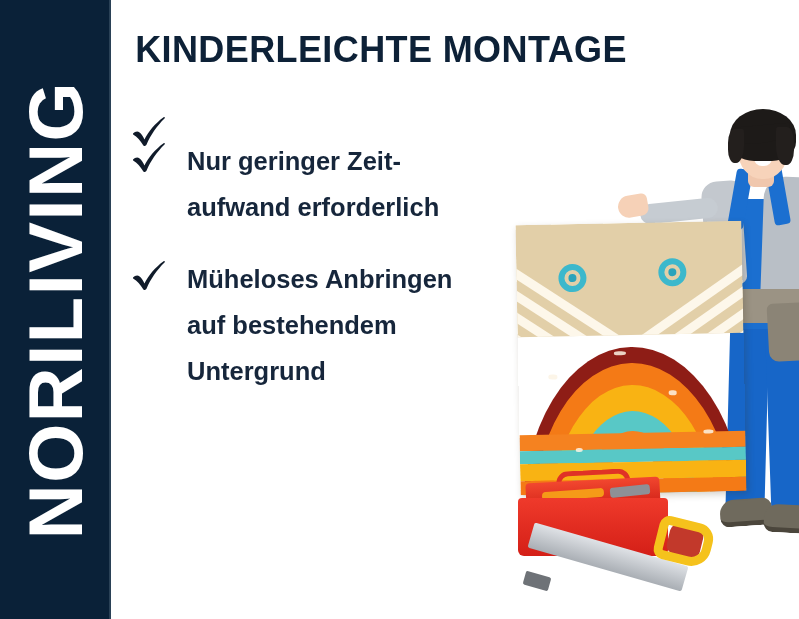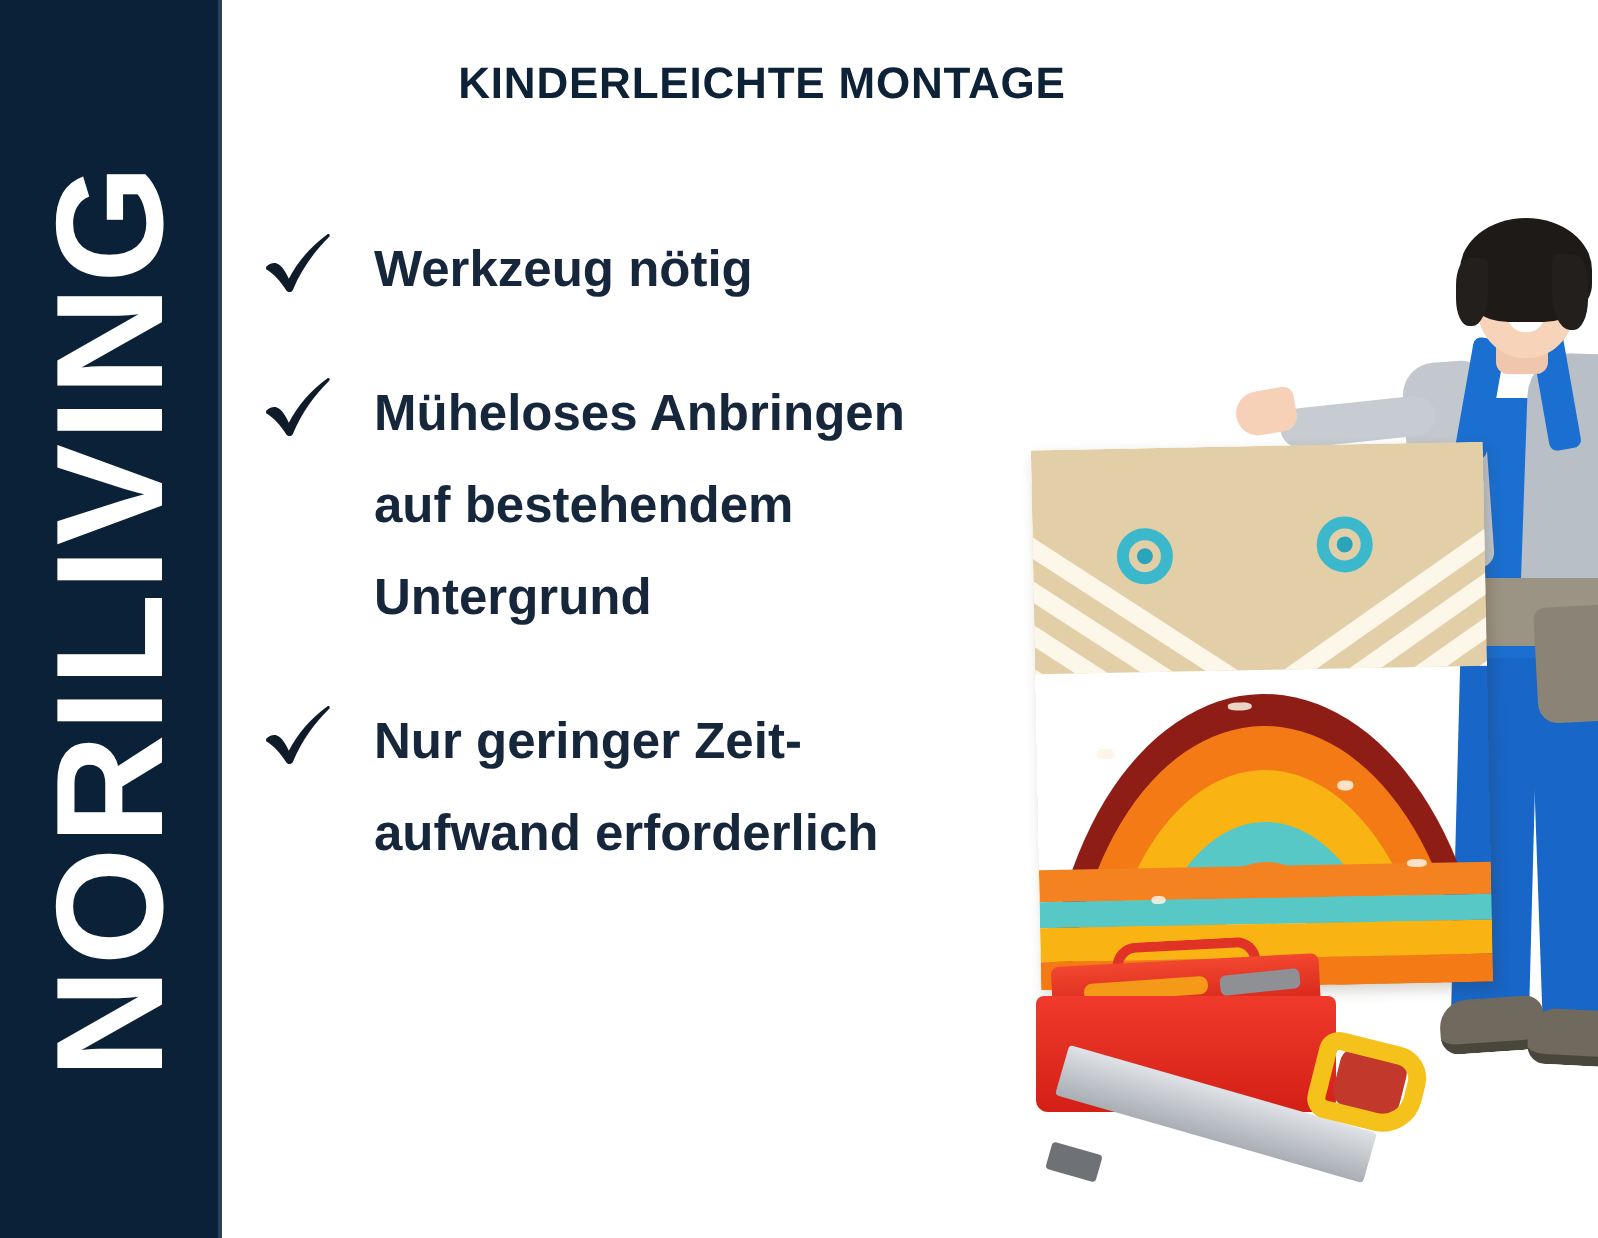--- a/index.html
+++ b/index.html
@@ -61,21 +61,21 @@
   }
 
   .headline {
     position: absolute;
     left: 0; top: 29px;
     width: 540px;
     text-align: center;
     color: #0d2137;
     font-family: "Liberation Sans", sans-serif;
     font-weight: bold;
-    font-size: 22px;
+    font-size: 36px;
     letter-spacing: 0.4px;
     white-space: nowrap;
   }
 
   .bullets {
     position: absolute;
     left: 14px;
     top: 112px;
     width: 420px;
   }
@@ -338,42 +338,41 @@
     <div class="headline">KINDERLEICHTE MONTAGE</div>
 
     <div class="bullets">
 
       <div class="bullet">
         <span class="check">
           <svg viewBox="0 0 36 32" xmlns="http://www.w3.org/2000/svg">
             <path d="M2 17.5 C4 15.5 6.5 14.8 8.6 16.4 C10.6 17.9 12.1 20.4 13.4 23.4 C17.6 15.2 24.2 7.3 32.6 1.2 C33.6 0.6 34.4 1.6 33.5 2.5 C25.9 9.9 19.5 19.2 15.6 28.6 C15.0 30.2 13.2 30.6 12.2 29.2 C9.4 24.9 6.2 21.0 2.1 18.6 Z" fill="#101b2a"></path>
           </svg>
         </span>
-        <div class="bullet-line">Werkzeug nötig</div>
+      </div>
+
+      <div class="bullet">
+        <span class="check">
+          <svg viewBox="0 0 36 32" xmlns="http://www.w3.org/2000/svg">
+            <path d="M2 17.5 C4 15.5 6.5 14.8 8.6 16.4 C10.6 17.9 12.1 20.4 13.4 23.4 C17.6 15.2 24.2 7.3 32.6 1.2 C33.6 0.6 34.4 1.6 33.5 2.5 C25.9 9.9 19.5 19.2 15.6 28.6 C15.0 30.2 13.2 30.6 12.2 29.2 C9.4 24.9 6.2 21.0 2.1 18.6 Z" fill="#101b2a"></path>
+          </svg>
+        </span>
+        <div class="bullet-line">Nur geringer Zeit-</div>
+        <div class="bullet-line">aufwand erforderlich</div>
       </div>
 
       <div class="bullet">
         <span class="check">
           <svg viewBox="0 0 36 32" xmlns="http://www.w3.org/2000/svg">
             <path d="M2 17.5 C4 15.5 6.5 14.8 8.6 16.4 C10.6 17.9 12.1 20.4 13.4 23.4 C17.6 15.2 24.2 7.3 32.6 1.2 C33.6 0.6 34.4 1.6 33.5 2.5 C25.9 9.9 19.5 19.2 15.6 28.6 C15.0 30.2 13.2 30.6 12.2 29.2 C9.4 24.9 6.2 21.0 2.1 18.6 Z" fill="#101b2a"></path>
           </svg>
         </span>
         <div class="bullet-line">Müheloses Anbringen</div>
         <div class="bullet-line">auf bestehendem</div>
         <div class="bullet-line">Untergrund</div>
-      </div>
-
-      <div class="bullet">
-        <span class="check">
-          <svg viewBox="0 0 36 32" xmlns="http://www.w3.org/2000/svg">
-            <path d="M2 17.5 C4 15.5 6.5 14.8 8.6 16.4 C10.6 17.9 12.1 20.4 13.4 23.4 C17.6 15.2 24.2 7.3 32.6 1.2 C33.6 0.6 34.4 1.6 33.5 2.5 C25.9 9.9 19.5 19.2 15.6 28.6 C15.0 30.2 13.2 30.6 12.2 29.2 C9.4 24.9 6.2 21.0 2.1 18.6 Z" fill="#101b2a"></path>
-          </svg>
-        </span>
-        <div class="bullet-line">Nur geringer Zeit-</div>
-        <div class="bullet-line">aufwand erforderlich</div>
       </div>
 
     </div>
 
     <div class="photo">
 
       <div class="person">
         <div class="board-back"></div>
 
         <div class="leg left"></div>

